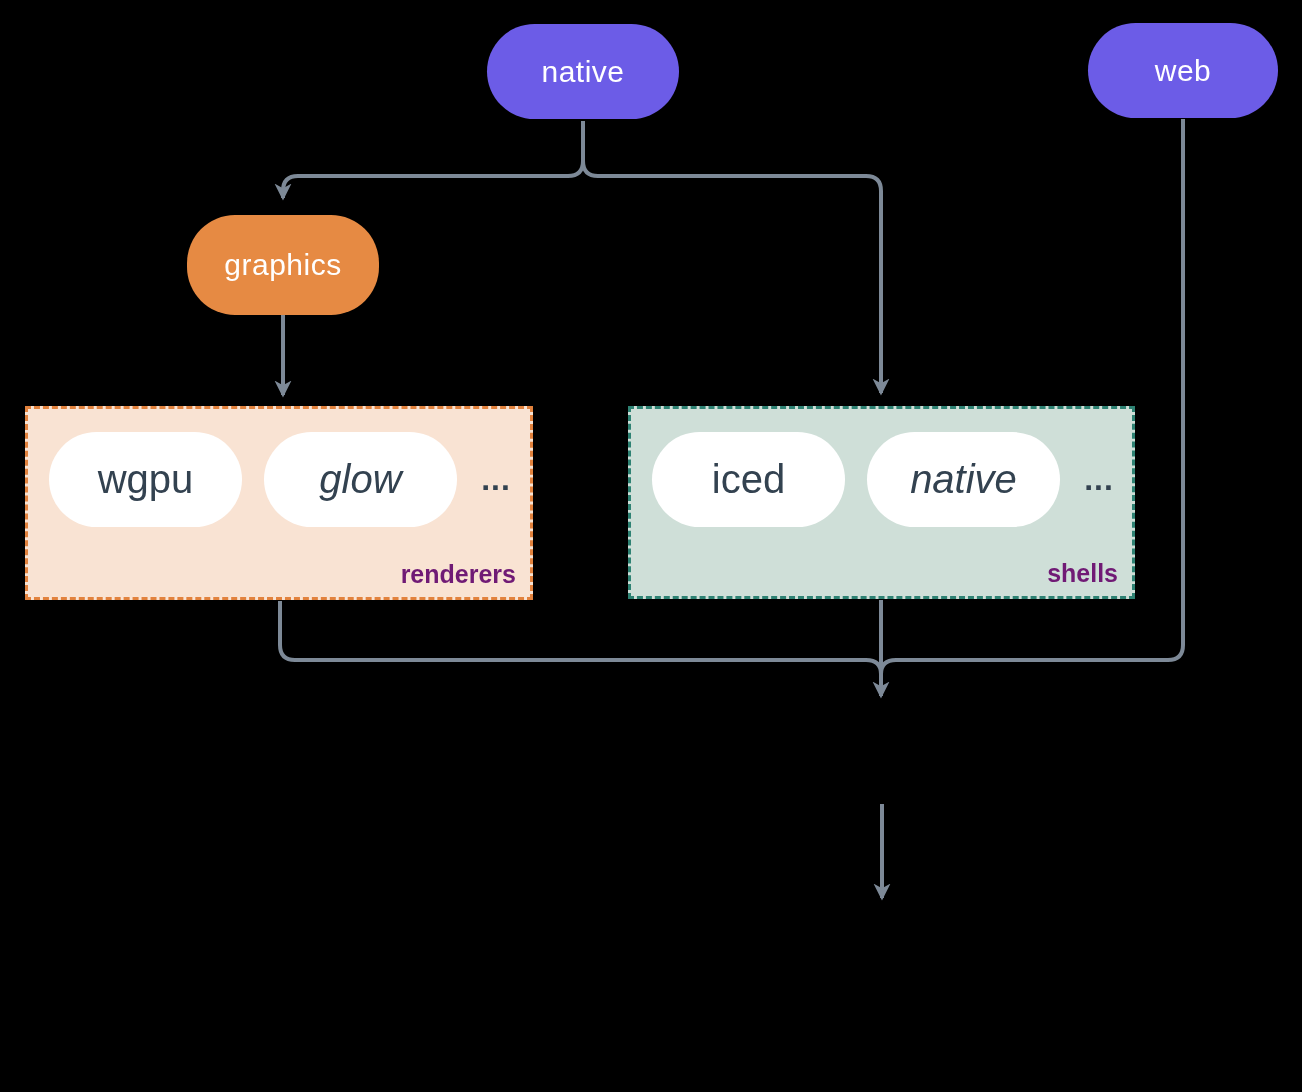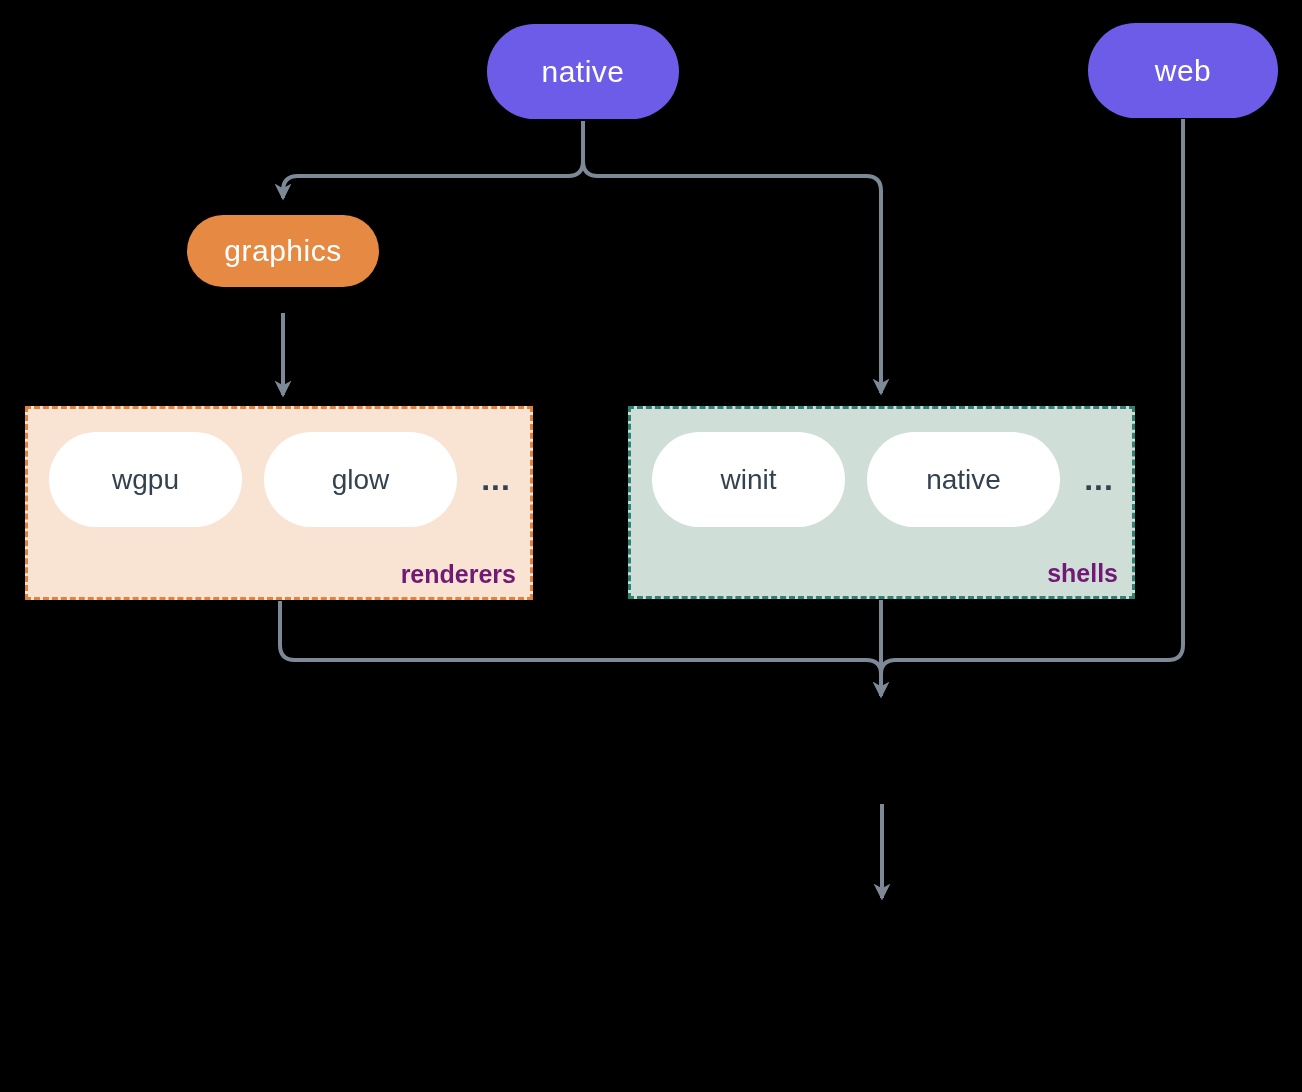--- a/index.html
+++ b/index.html
@@ -59,24 +59,24 @@
     position: relative;
     width: 193px;
     height: 95px;
     margin-top: 23px;
     border-radius: 48px;
     background: #ffffff;
     color: #334250;
     display: flex;
     align-items: center;
     justify-content: center;
-    font-size: 28px;
+    font-size: 40px;
   }
   .group-box .inner-pill.first { margin-left: 21px; }
-  .group-box .inner-pill.second { margin-left: 22px; }
+  .group-box .inner-pill.second { margin-left: 22px; font-style: italic; }
   .ellipsis {
     margin-top: 23px;
     margin-left: 18px;
     height: 95px;
     width: 42px;
     display: flex;
     align-items: center;
     justify-content: center;
     color: #334250;
     font-size: 32px;
@@ -131,38 +131,38 @@
   </svg>
 
   <div class="pill purple" style="left:487px; top:24px; width:192px; height:95px;">
     <span>native</span>
   </div>
 
   <div class="pill purple" style="left:1088px; top:23px; width:190px; height:95px;">
     <span>web</span>
   </div>
 
-  <div class="pill orange" style="left:187px; top:215px; width:192px; height:72px;">
+  <div class="pill orange" style="left:187px; top:215px; width:192px; height:100px;">
     <span>graphics</span>
   </div>
 
   <div class="group-box renderers" style="left:25px; top:406px; width:508px; height:194px;">
     <div class="inner-pill first">
       <span>wgpu</span>
     </div>
     <div class="inner-pill second">
       <span>glow</span>
     </div>
     <div class="ellipsis">...</div>
     <div class="group-label">renderers</div>
   </div>
 
   <div class="group-box shells" style="left:628px; top:406px; width:507px; height:193px;">
     <div class="inner-pill first">
-      <span>winit</span>
+      <span>iced</span>
     </div>
     <div class="inner-pill second">
       <span>native</span>
     </div>
     <div class="ellipsis">...</div>
     <div class="group-label">shells</div>
   </div>
 
 
 

